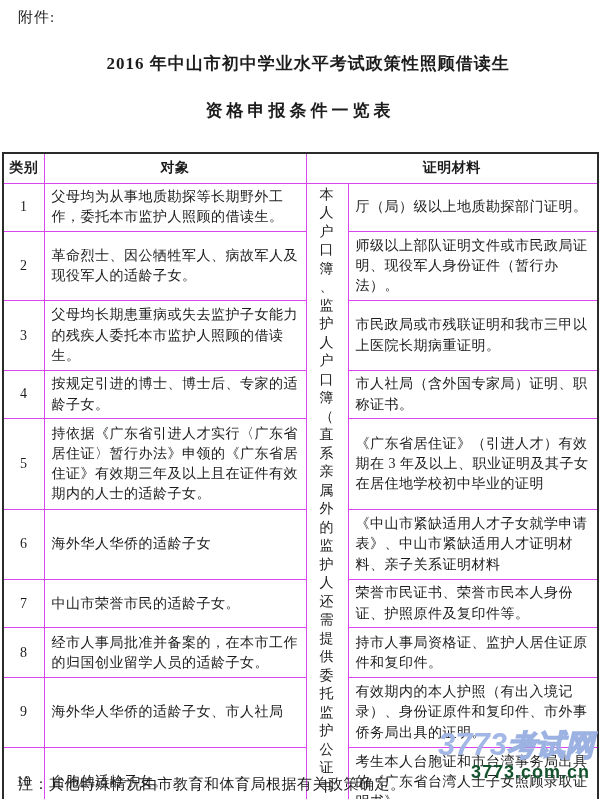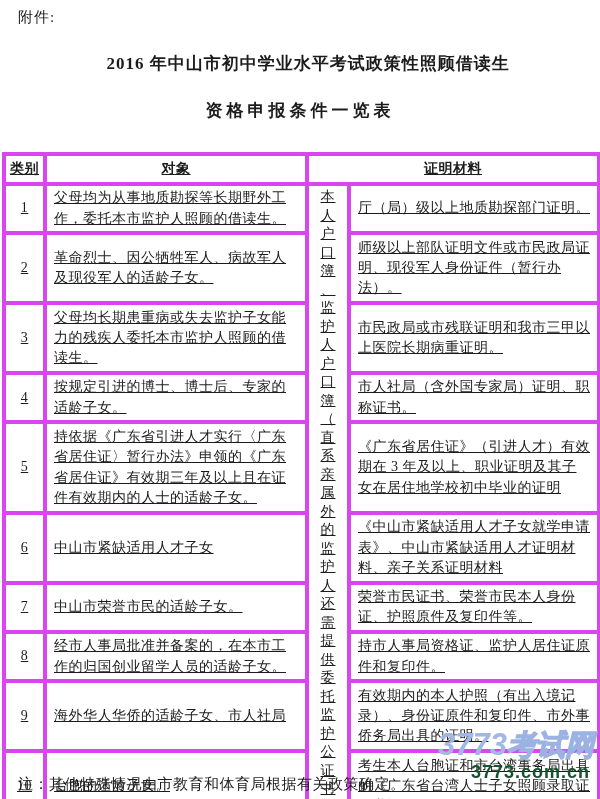--- a/index.html
+++ b/index.html
@@ -23,28 +23,27 @@
   .title-2 { top: 91px; letter-spacing: 4px; margin-top: 8px; }
 
   table.conditions {
     position: absolute; left: 2px; top: 152px;
     width: 595px;
     border-collapse: collapse;
     table-layout: fixed;
     border: 2px solid #2b2b2b;
   }
   .conditions th, .conditions td {
-    border: 4px solid #d946ef;
+    border: 1px solid #d946ef;
     font-size: 14px;
     line-height: 1.45;
     letter-spacing: 0.5px;
     padding: 2px 7px;
     vertical-align: middle;
     overflow: hidden;
-    text-decoration: underline;
   }
   .conditions th {
     font-weight: bold;
     text-align: center;
     padding: 2px 2px;
   }
   td.num { text-align: center; padding: 2px 2px; }
   td.target-cell { text-align: left; }
   td.evidence-cell { text-align: left; }
   td.shared-cell {
@@ -123,21 +122,21 @@
       <td class="target-cell">按规定引进的博士、博士后、专家的适龄子女。</td>
       <td class="evidence-cell">市人社局（含外国专家局）证明、职称证书。</td>
     </tr>
     <tr style="height:82px">
       <td class="num">5</td>
       <td class="target-cell">持依据《广东省引进人才实行〈广东省居住证〉暂行办法》申领的《广东省居住证》有效期三年及以上且在证件有效期内的人士的适龄子女。</td>
       <td class="evidence-cell">《广东省居住证》（引进人才）有效期在 3 年及以上、职业证明及其子女在居住地学校初中毕业的证明</td>
     </tr>
     <tr style="height:63px">
       <td class="num">6</td>
-      <td class="target-cell">中山市紧缺适用人才子女</td>
+      <td class="target-cell">海外华人华侨的适龄子女</td>
       <td class="evidence-cell">《中山市紧缺适用人才子女就学申请表》、中山市紧缺适用人才证明材料、亲子关系证明材料</td>
     </tr>
     <tr style="height:46px">
       <td class="num">7</td>
       <td class="target-cell">中山市荣誉市民的适龄子女。</td>
       <td class="evidence-cell">荣誉市民证书、荣誉市民本人身份证、护照原件及复印件等。</td>
     </tr>
     <tr style="height:47px">
       <td class="num">8</td>
       <td class="target-cell">经市人事局批准并备案的，在本市工作的归国创业留学人员的适龄子女。</td>

